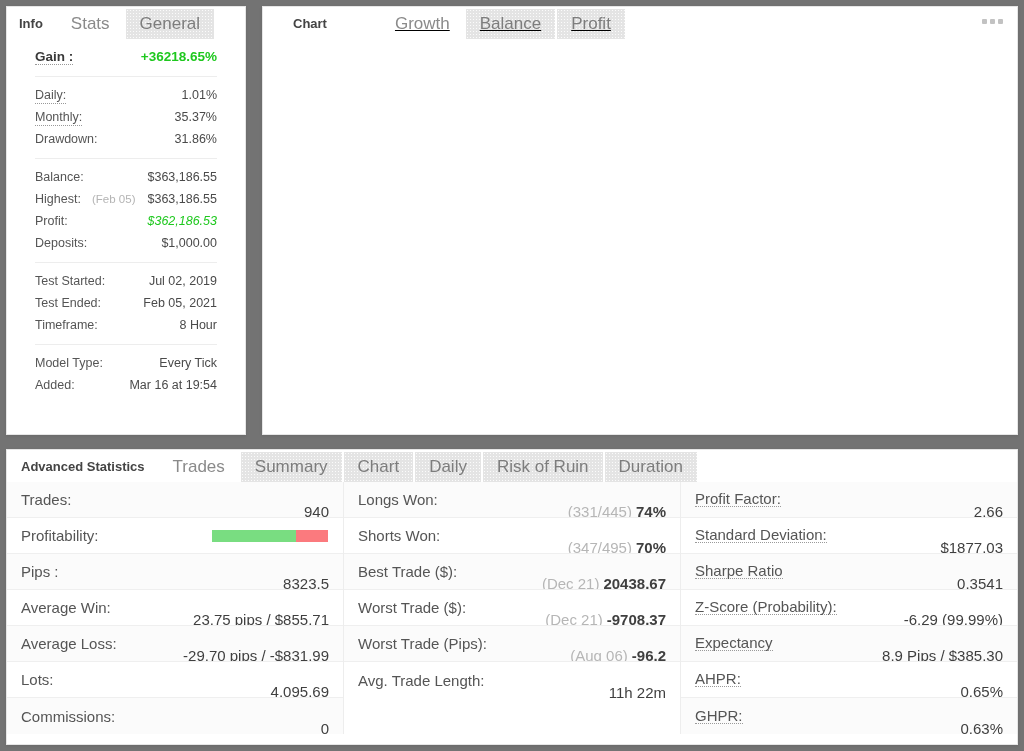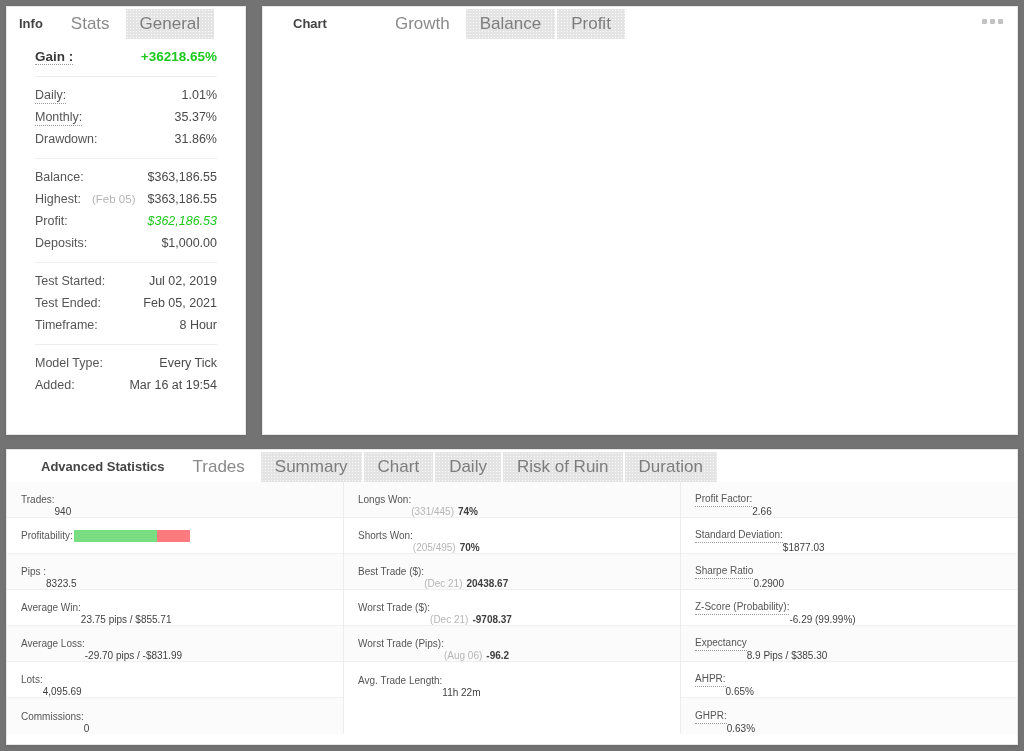--- a/index.html
+++ b/index.html
@@ -87,32 +87,32 @@
   .dots-btn {
     position: absolute; right: 10px; top: 8px;
     display: flex; gap: 3px; padding: 4px; cursor: pointer;
   }
   .dots-btn i { width: 5px; height: 5px; border-radius: 1px; background: #c2c2c2; display: block; }
   .chart-canvas { height: 395px; background: #ffffff; }
 
   
   #bottom-card { left: 6px; top: 449px; width: 1012px; height: 296px; }
   #bottom-card .tabstrip { padding-left: 0; }
-  #bottom-card .tabhead { background: #ffffff; padding-left: 14px; margin-left: 20px; }
+  #bottom-card .tabhead { background: #ffffff; padding-left: 14px; }
 
   .grid3 { display: flex; }
   .gcol { flex: 1 1 0; min-width: 0; border-right: 1px solid #ededed; }
   .gcol:last-child { border-right: none; }
   .grow {
     display: flex;
     align-items: center;
-    justify-content: flex-start;
+    justify-content: space-between;
     height: 36px;
     padding: 0 14px;
-    font-size: 10px;
+    font-size: 15px;
     color: #555555;
     border-bottom: 1px solid #efefef;
     white-space: nowrap;
     overflow: hidden;
   }
   .gcol .grow:nth-child(odd) { background: #fbfbfb; }
   .gcol .grow:nth-child(even) { background: #ffffff; }
   .grow:last-child { border-bottom: none; }
   .grow .k { color: #555; }
   .grow .k.dotted { border-bottom: 1px dotted #9a9a9a; line-height: 14px; display: inline-block; }
@@ -203,21 +203,21 @@
             <span class="lbl">Added:</span>
             <span><span class="val">Mar 16 at 19:54</span></span>
           </div>
         </div>
       </div>
   </div>
 
   <div class="card" id="chart-card">
     <div class="tabstrip">
       <div class="tabhead">Chart</div>
-      <div id="chart-tabs" style="display:flex;align-items:flex-start;">
+      <div id="chart-tabs" style="display:flex;align-items:flex-start;text-decoration:underline;">
           <div class="tab active">Growth</div>
           <div class="tab">Balance</div>
           <div class="tab">Profit</div>
         </div>
       <div class="dots-btn">
         <i></i>
         <i></i>
         <i></i>
       </div>
     </div>
@@ -270,21 +270,21 @@
             <span class="v"><span class="">0</span></span>
           </div>
         </div>
         <div class="gcol">
           <div class="grow">
             <span class="k">Longs Won:</span>
             <span class="v"><span class="pre">(331/445)</span><span class="bold">74%</span></span>
           </div>
           <div class="grow">
             <span class="k">Shorts Won:</span>
-            <span class="v"><span class="pre">(205/495)</span><span class="bold">70%</span></span>
+            <span class="v"><span class="pre">(347/495)</span><span class="bold">70%</span></span>
           </div>
           <div class="grow">
             <span class="k">Best Trade ($):</span>
             <span class="v"><span class="pre">(Dec 21)</span><span class="bold">20438.67</span></span>
           </div>
           <div class="grow">
             <span class="k">Worst Trade ($):</span>
             <span class="v"><span class="pre">(Dec 21)</span><span class="bold">-9708.37</span></span>
           </div>
           <div class="grow">
@@ -300,21 +300,21 @@
           <div class="grow">
             <span class="k dotted">Profit Factor:</span>
             <span class="v"><span class="">2.66</span></span>
           </div>
           <div class="grow">
             <span class="k dotted">Standard Deviation:</span>
             <span class="v"><span class="">$1877.03</span></span>
           </div>
           <div class="grow">
             <span class="k dotted">Sharpe Ratio</span>
-            <span class="v"><span class="">0.2900</span></span>
+            <span class="v"><span class="">0.3541</span></span>
           </div>
           <div class="grow">
             <span class="k dotted">Z-Score (Probability):</span>
             <span class="v"><span class="">-6.29 (99.99%)</span></span>
           </div>
           <div class="grow">
             <span class="k dotted">Expectancy</span>
             <span class="v"><span class="">8.9 Pips / $385.30</span></span>
           </div>
           <div class="grow">

